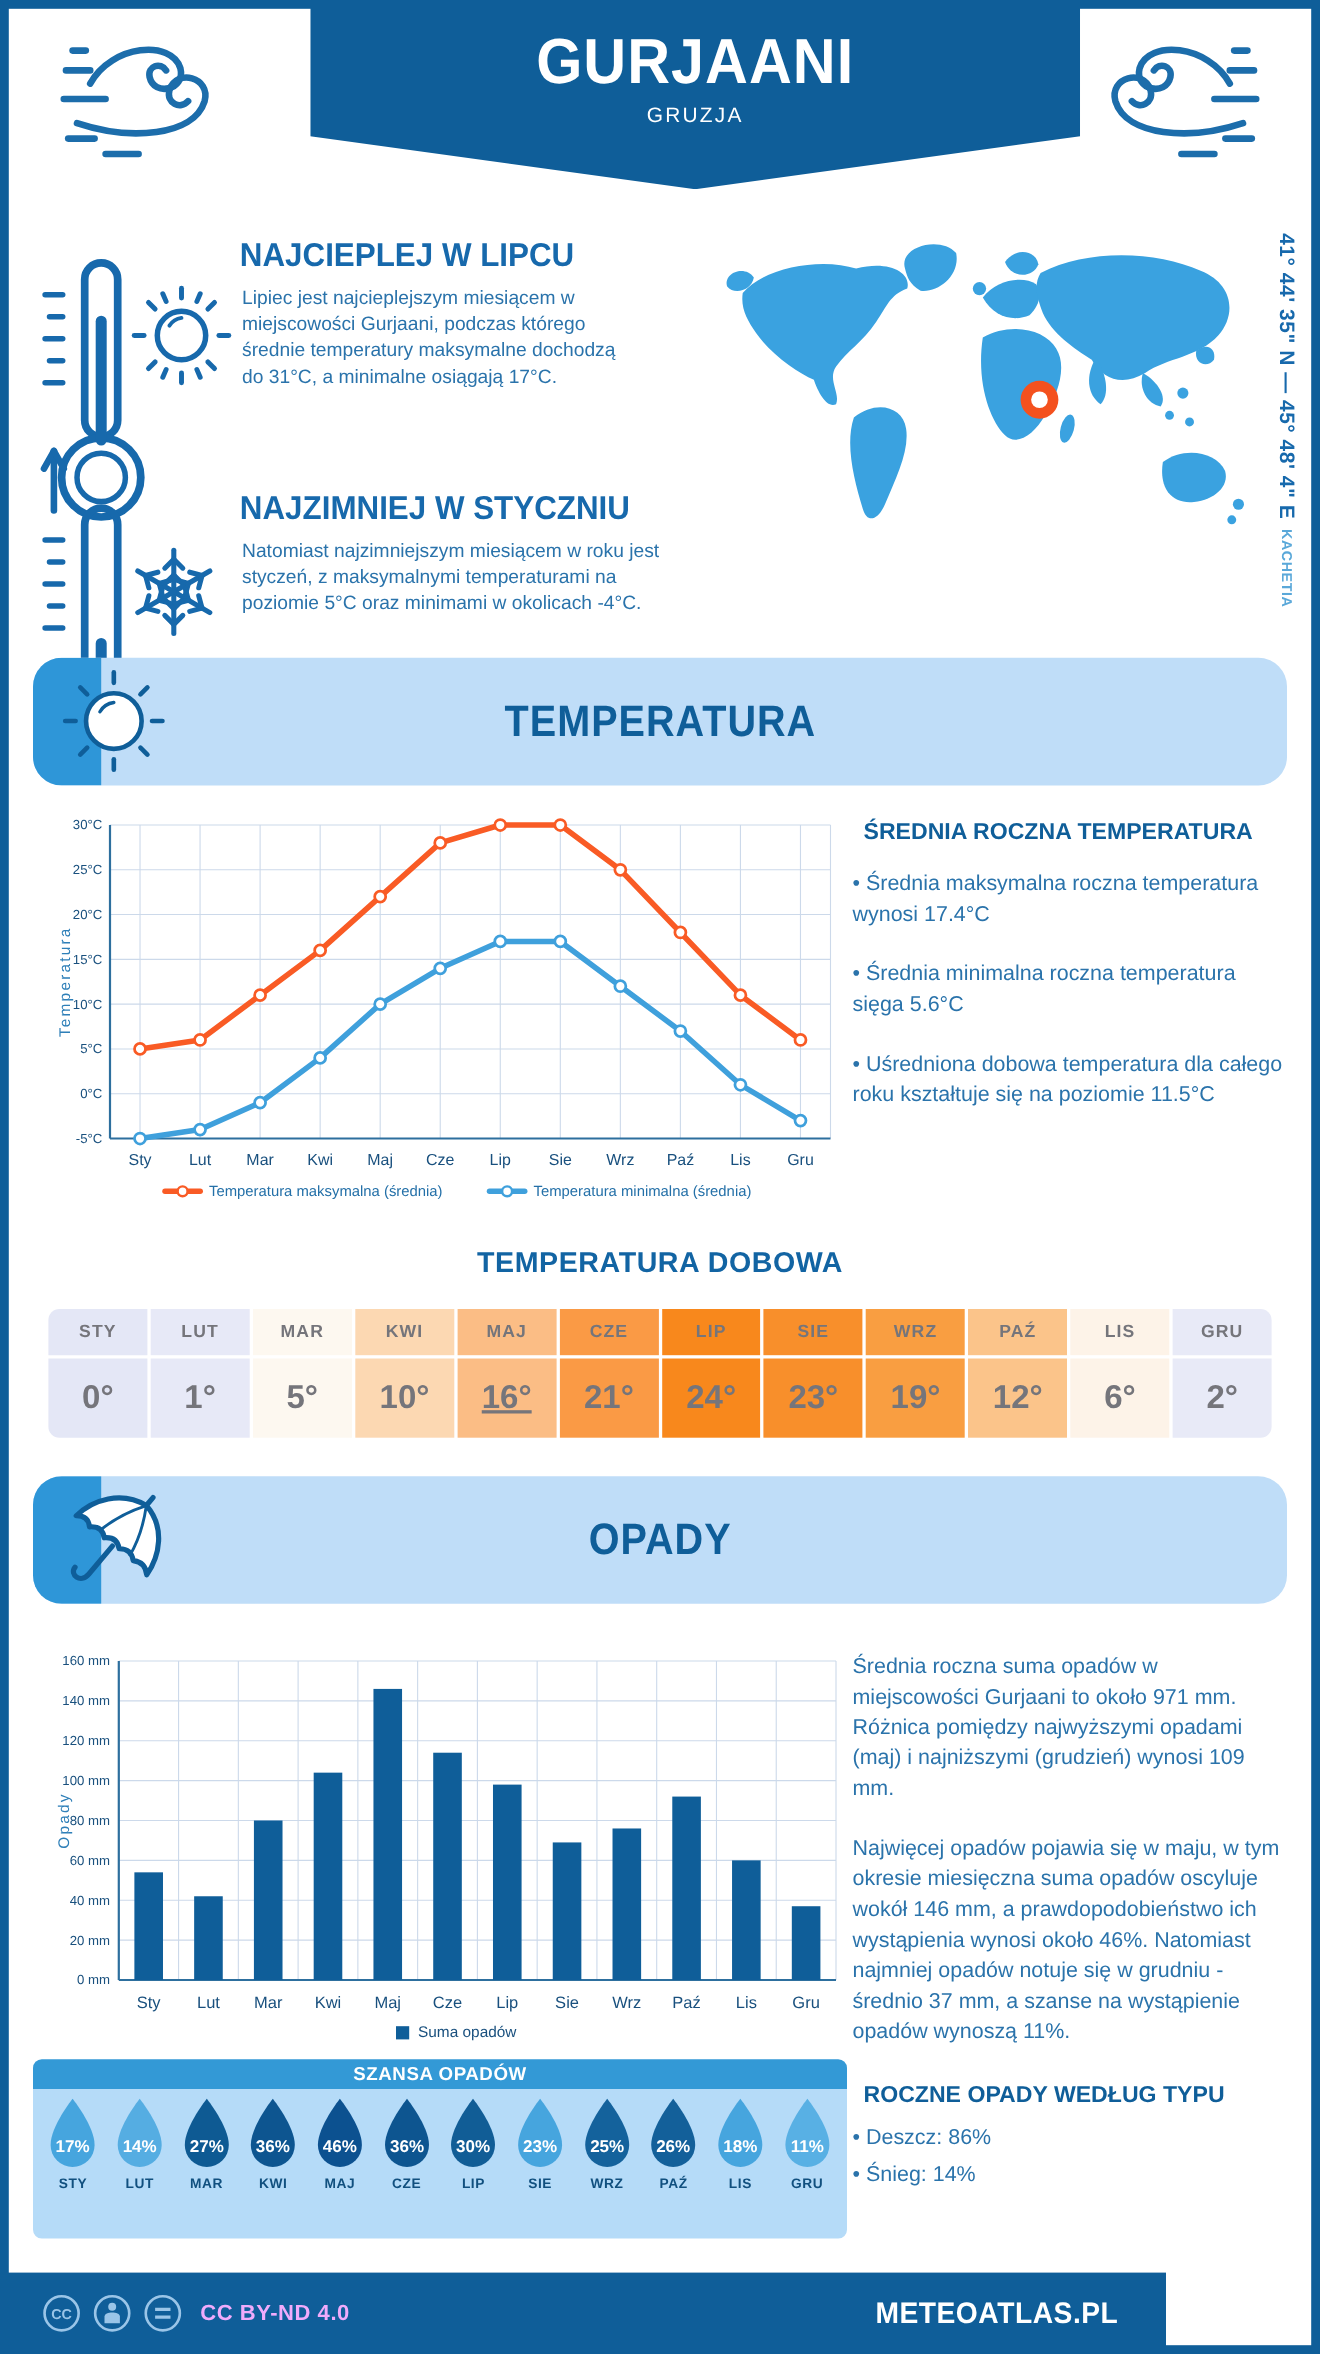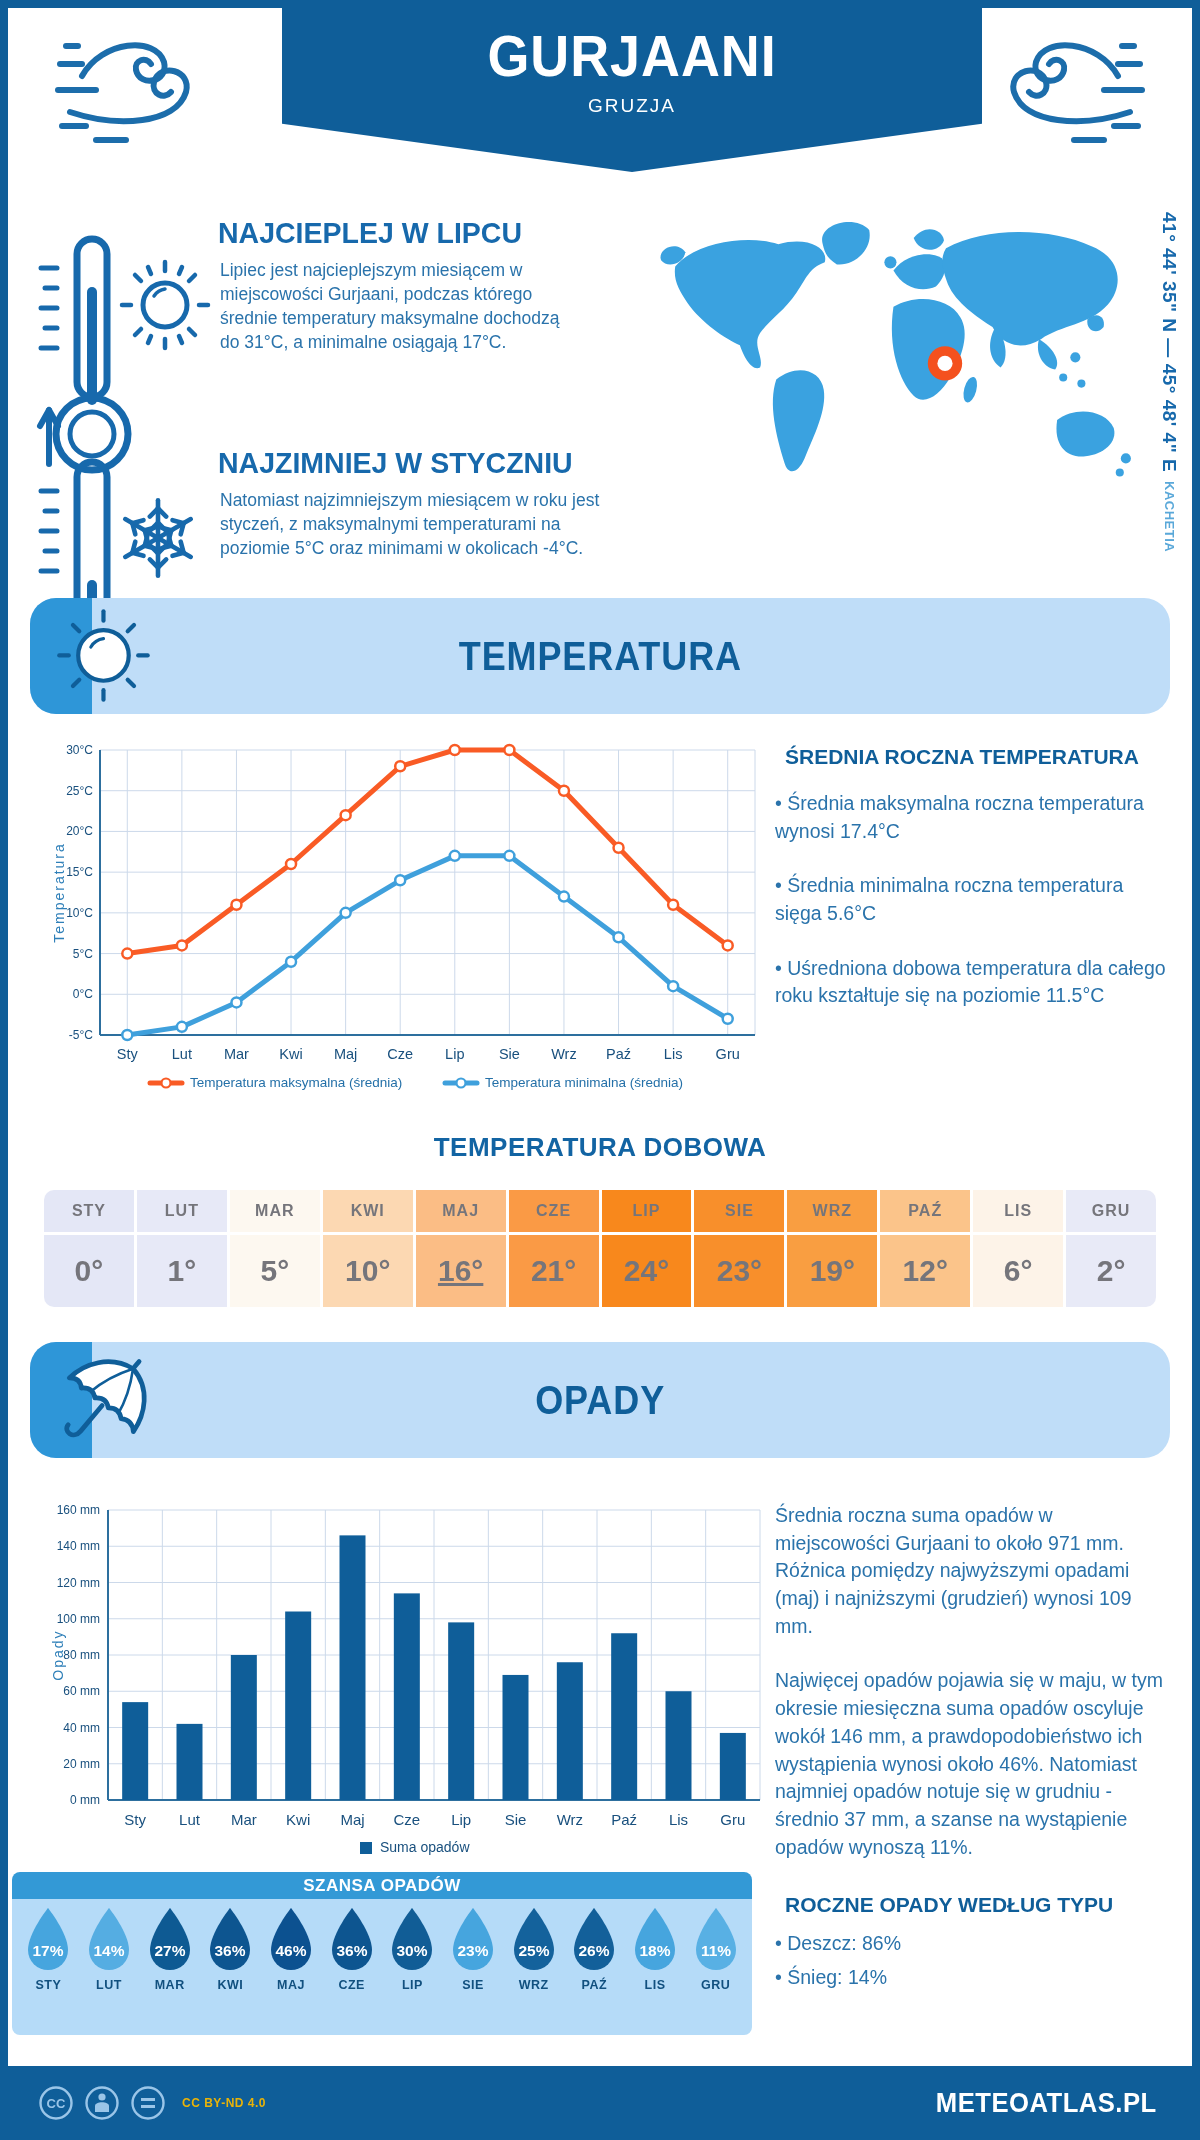--- a/index.html
+++ b/index.html
@@ -44,31 +44,31 @@
   .dtable .hd{height:42px;display:flex;align-items:center;justify-content:center;
               font-size:16px;font-weight:bold;color:#75757b;letter-spacing:1px;}
   .dtable .val{height:72px;display:flex;align-items:center;justify-content:center;
               font-size:30px;font-weight:bold;color:#75757b;}
   .dtable .col:first-child .hd{border-top-left-radius:10px;}
   .dtable .col:first-child .val{border-bottom-left-radius:10px;}
   .dtable .col:last-child .hd{border-top-right-radius:10px;}
   .dtable .col:last-child .val{border-bottom-right-radius:10px;}
 
   
-  .chance{left:12px;top:1872px;width:740px;}
+  .chance{left:30px;top:1872px;width:740px;}
   .chance .chead{height:27px;background:#3399d6;border-radius:8px 8px 0 0;display:flex;align-items:center;justify-content:center;
                  color:#ffffff;font-weight:bold;font-size:17px;letter-spacing:.5px;}
   .chance .cbody{height:136px;background:#b5dbf8;border-radius:0 0 8px 8px;display:flex;padding:0 6px;}
   .chance .drop{flex:1;display:flex;flex-direction:column;align-items:center;justify-content:flex-start;padding-top:7px;}
   .chance .drop .mon{font-size:12.5px;font-weight:bold;color:#11507f;margin-top:2px;letter-spacing:.5px;}
 
   
-  .footer{left:0;bottom:0;width:1200px;height:74px;background:#0f5e99;display:flex;align-items:center;z-index:55;}
+  .footer{left:0;bottom:0;width:1060px;height:74px;background:#0f5e99;display:flex;align-items:center;z-index:55;}
   .footer .lic{display:flex;align-items:center;gap:10px;margin-left:38px;}
-  .footer .lic-text{color:#eab308;font-weight:bold;font-size:12px;letter-spacing:.5px;margin-left:6px;}
+  .footer .lic-text{color:#f0abfc;font-weight:bold;font-size:20px;letter-spacing:.5px;margin-left:6px;}
   .footer .site{margin-left:auto;margin-right:38px;color:#ffffff;font-weight:bold;font-size:27px;letter-spacing:.5px;transform:scaleX(.95);}
 </style>
 </head>
 <body>
 
 <div class="page">
 
   <svg class="abs" style="left:52px;top:24px" width="175" height="145" viewBox="0 0 175 145">
     <g fill="none" stroke="#1c6dab" stroke-width="6" stroke-linecap="round">
       <path d="M8,40 h22"></path>

